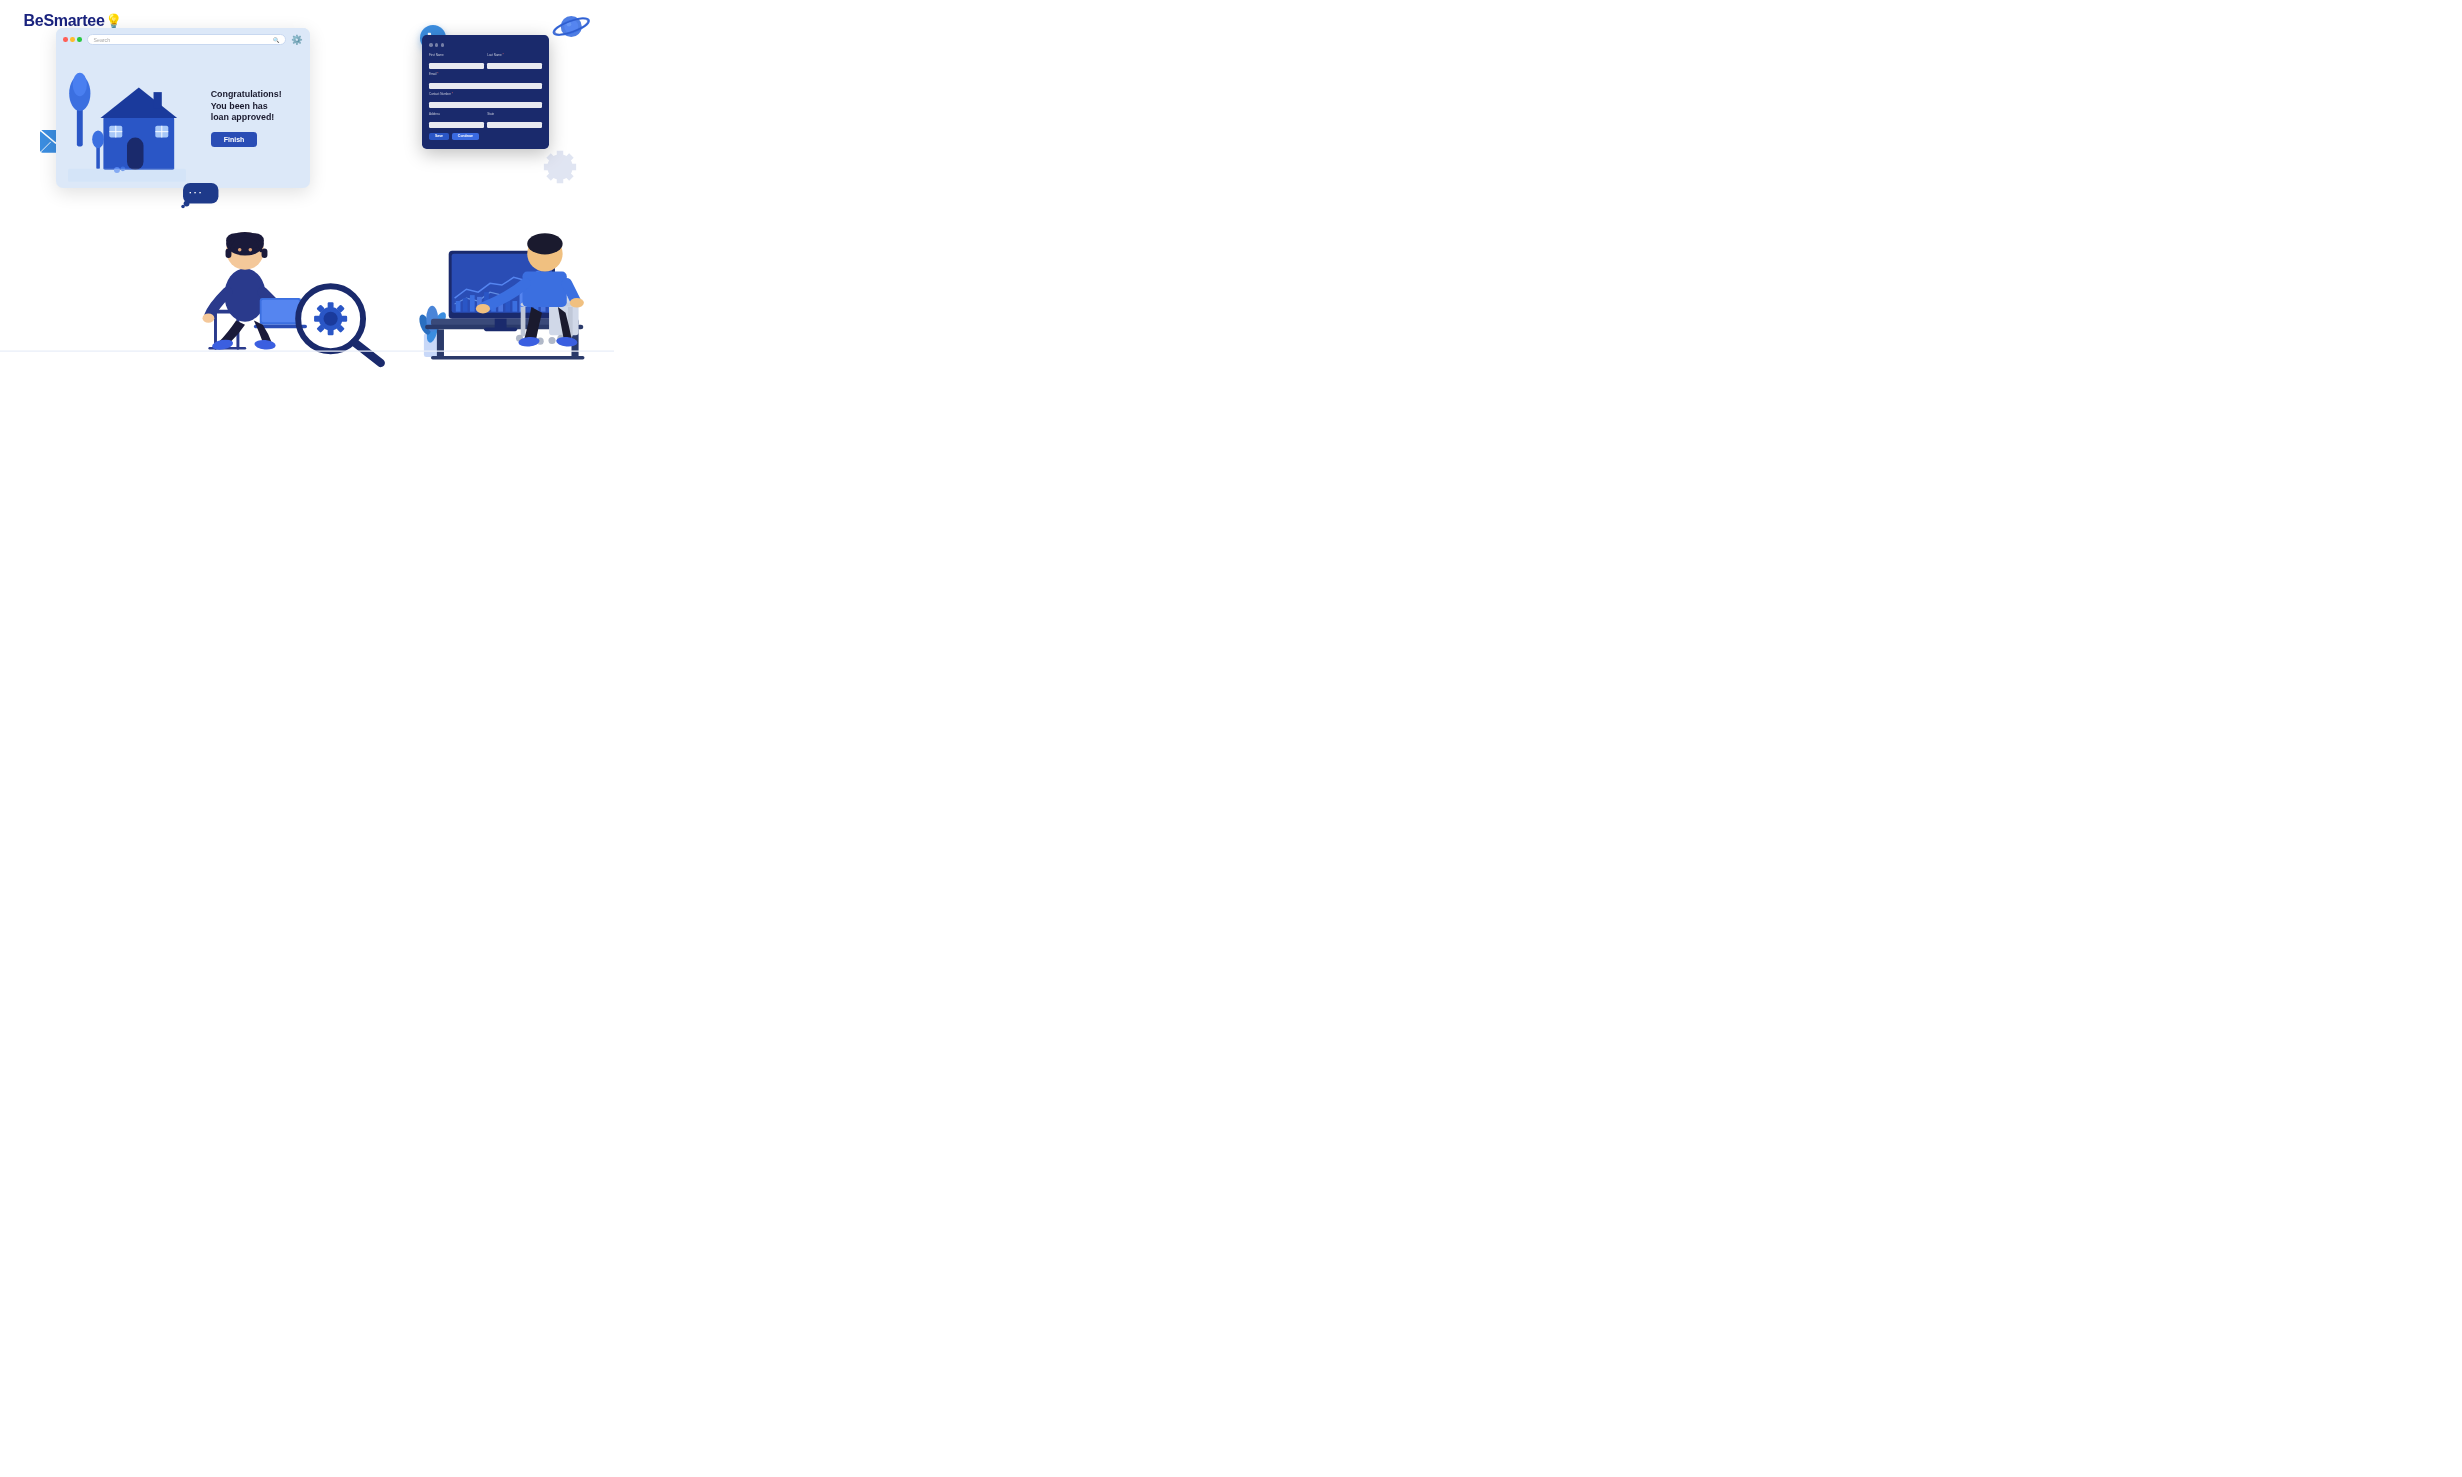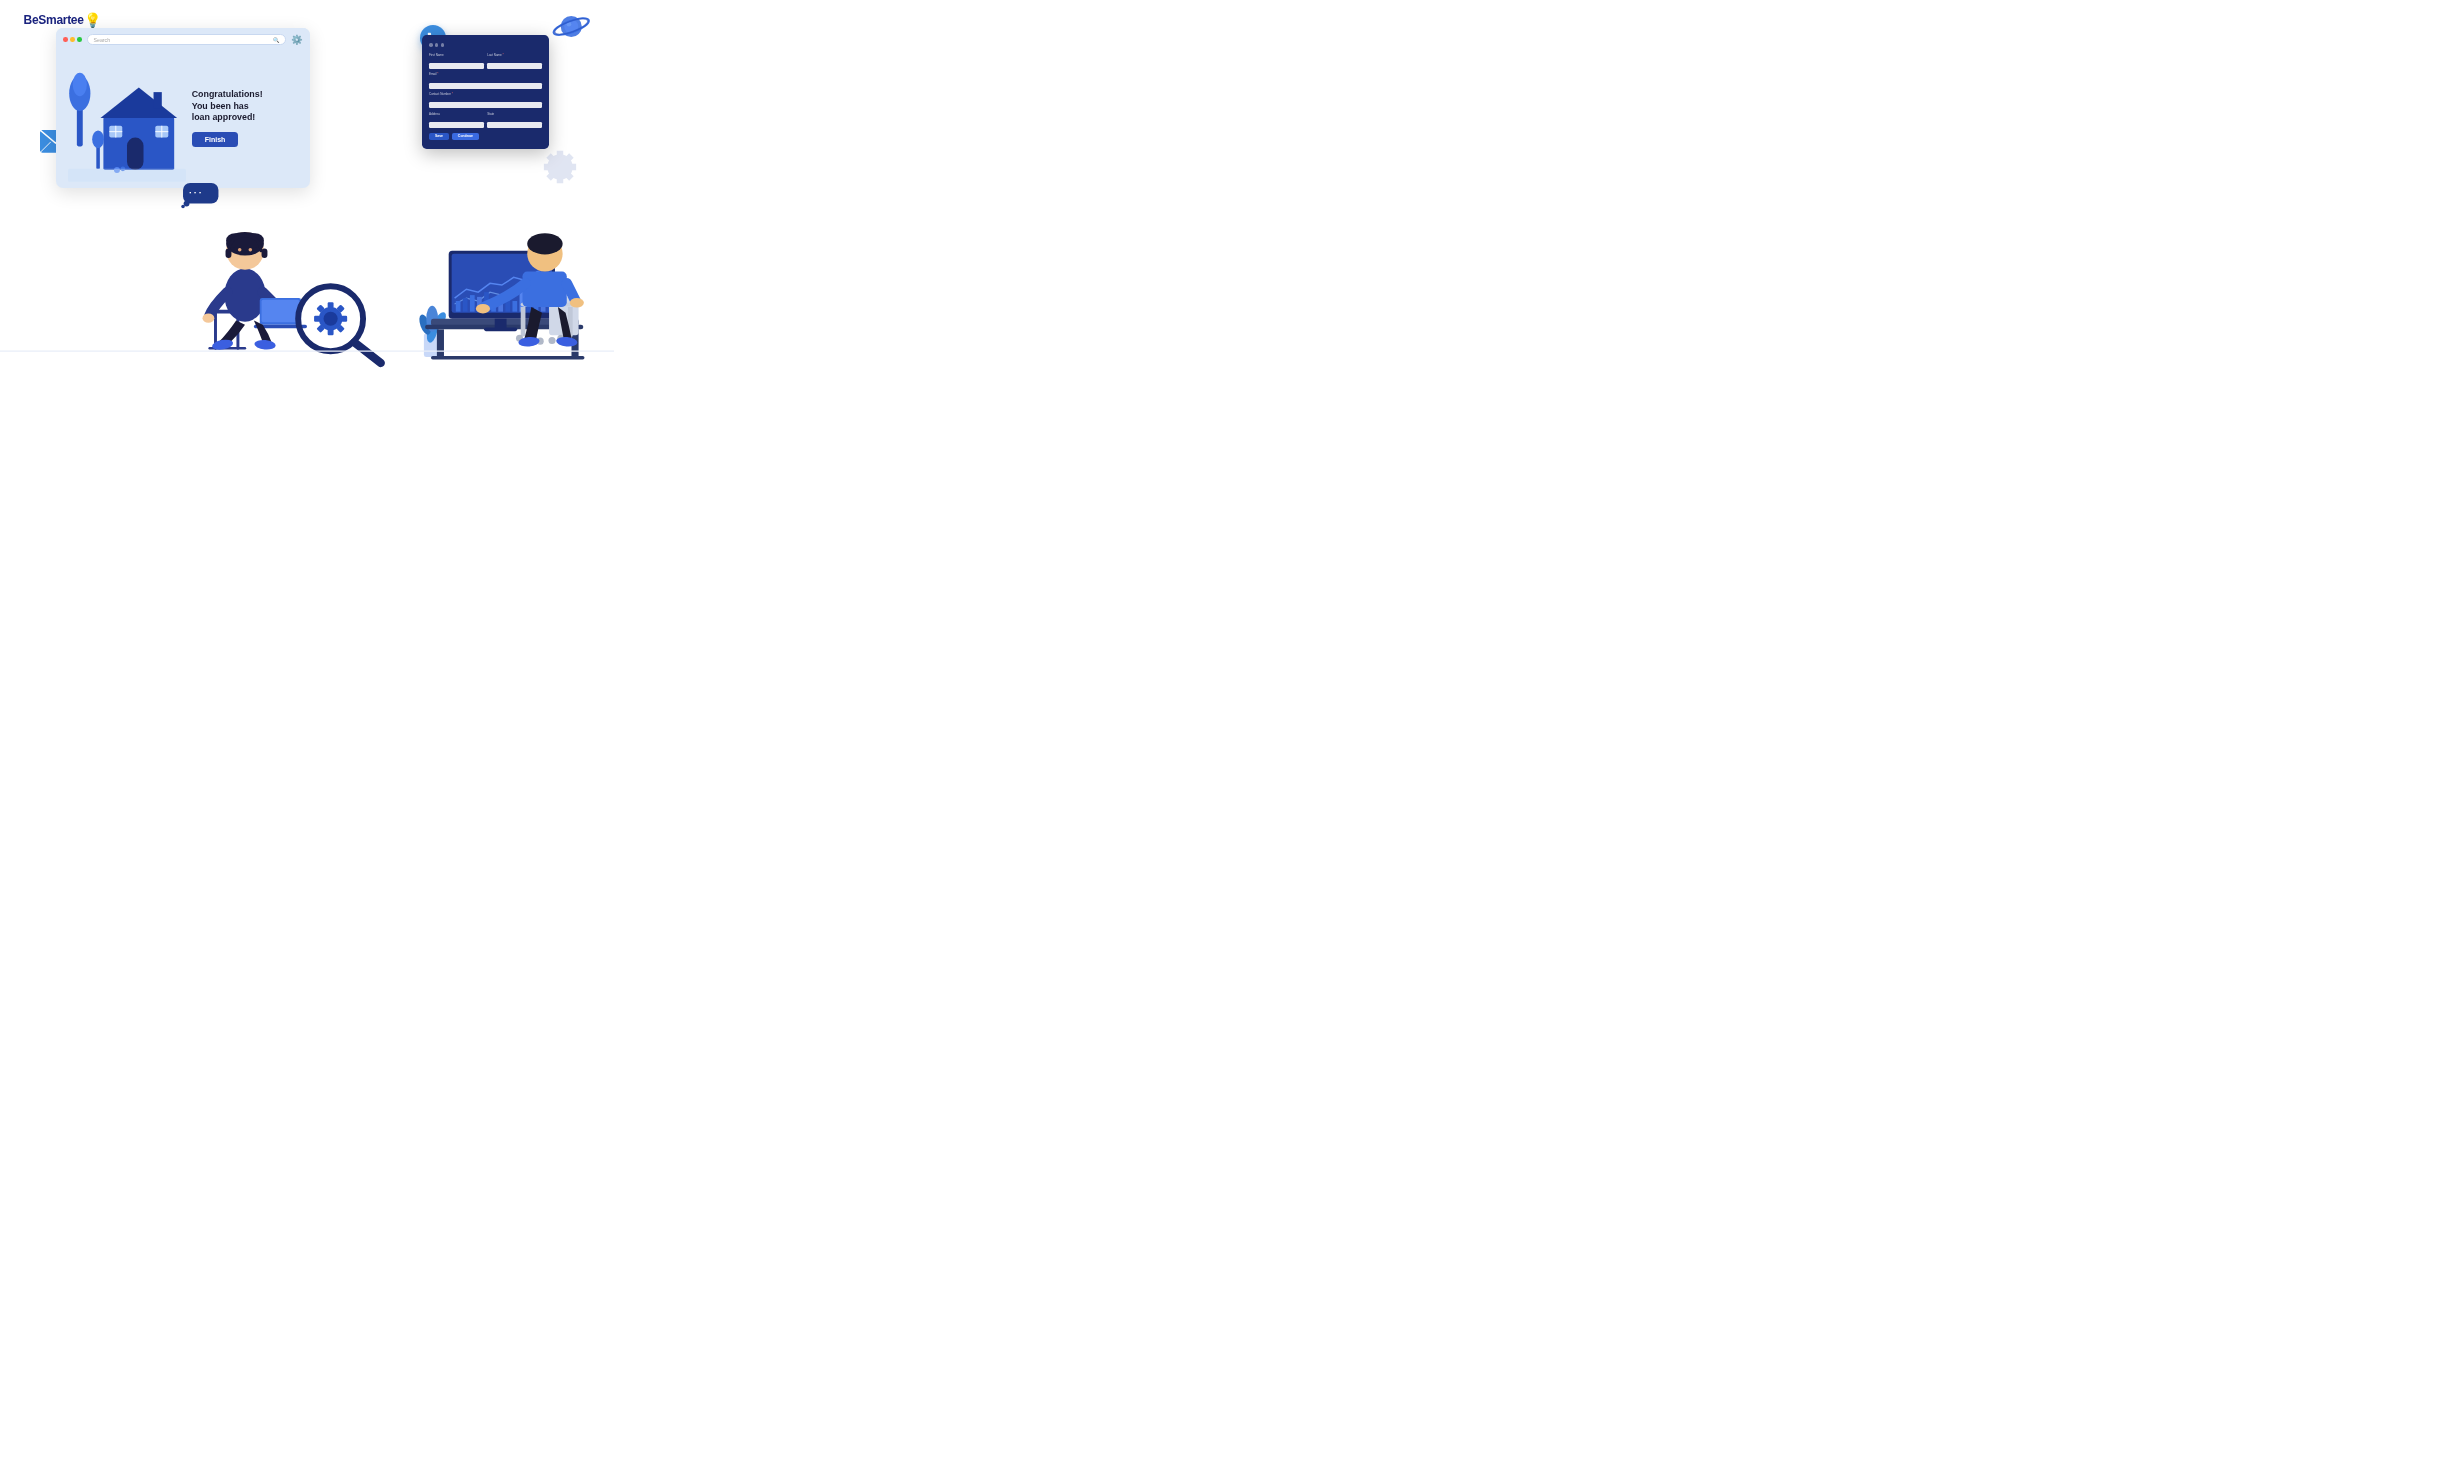--- a/index.html
+++ b/index.html
@@ -14,21 +14,21 @@
 
     
     .header {
       position: absolute;
       top: 11.8px;
       left: 23.6px;
       display: flex;
       align-items: center;
     }
     .logo-text {
-      font-size: 12px;
+      font-size: 16px;
       font-weight: 900;
       color: #1a237e;
       letter-spacing: -0.3px;
     }
     .logo-bulb {
       font-size: 14px;
       margin-left: 1.2px;
     }
 
     
@@ -92,20 +92,21 @@
     }
     .gear-icon-browser {
       font-size: 9.5px;
       color: #8899bb;
     }
     .browser-content {
       display: flex;
       align-items: center;
       padding: 5.9px 11.8px;
       height: calc(100% - 26.6px);
+      gap: 19px;
     }
     
     .house-illustration {
       width: 118px;
       flex-shrink: 0;
     }
     .congrats-panel {
       flex: 1;
       text-align: left;
       padding-left: 5.9px;

